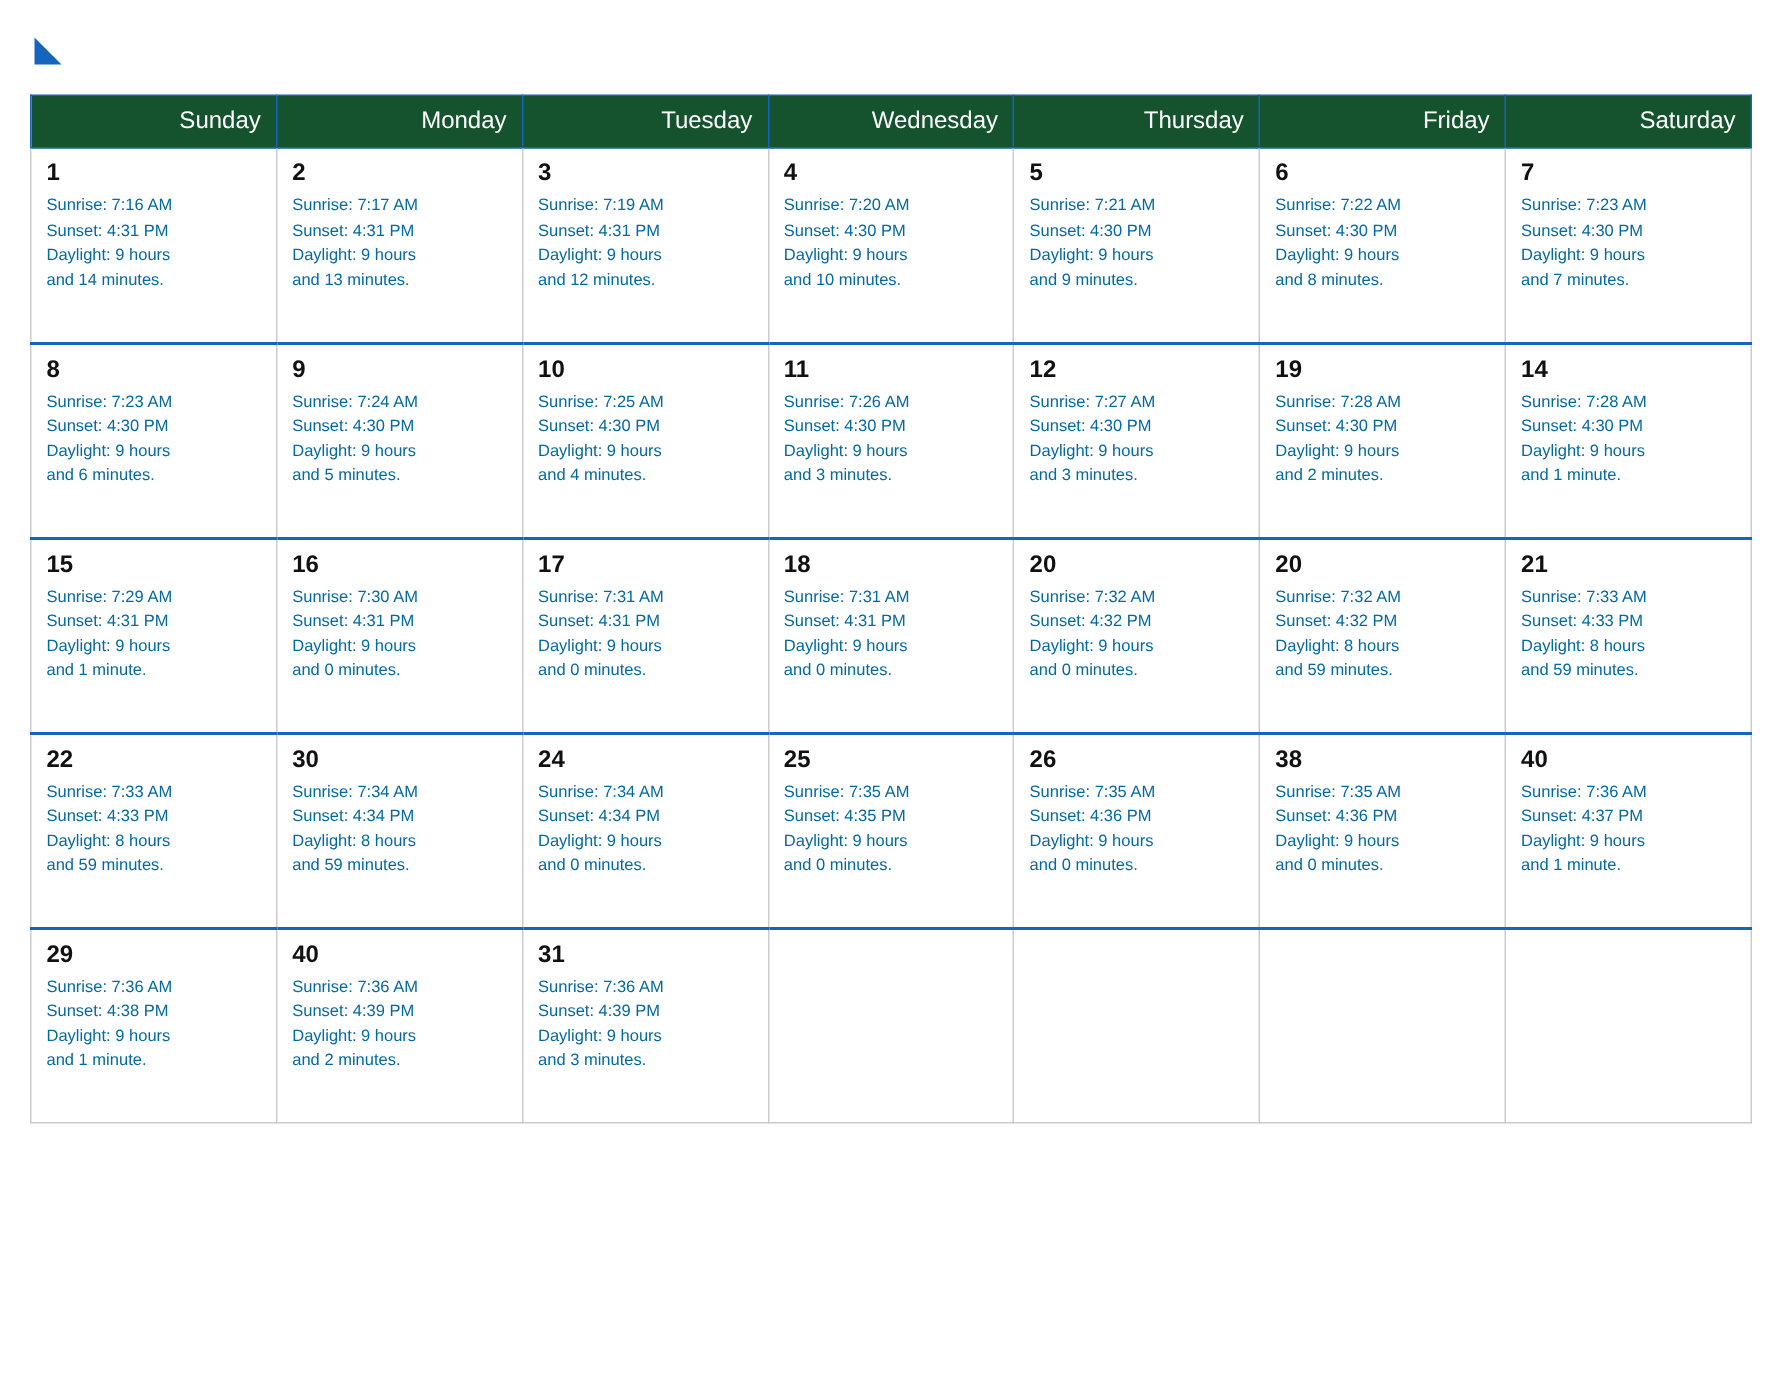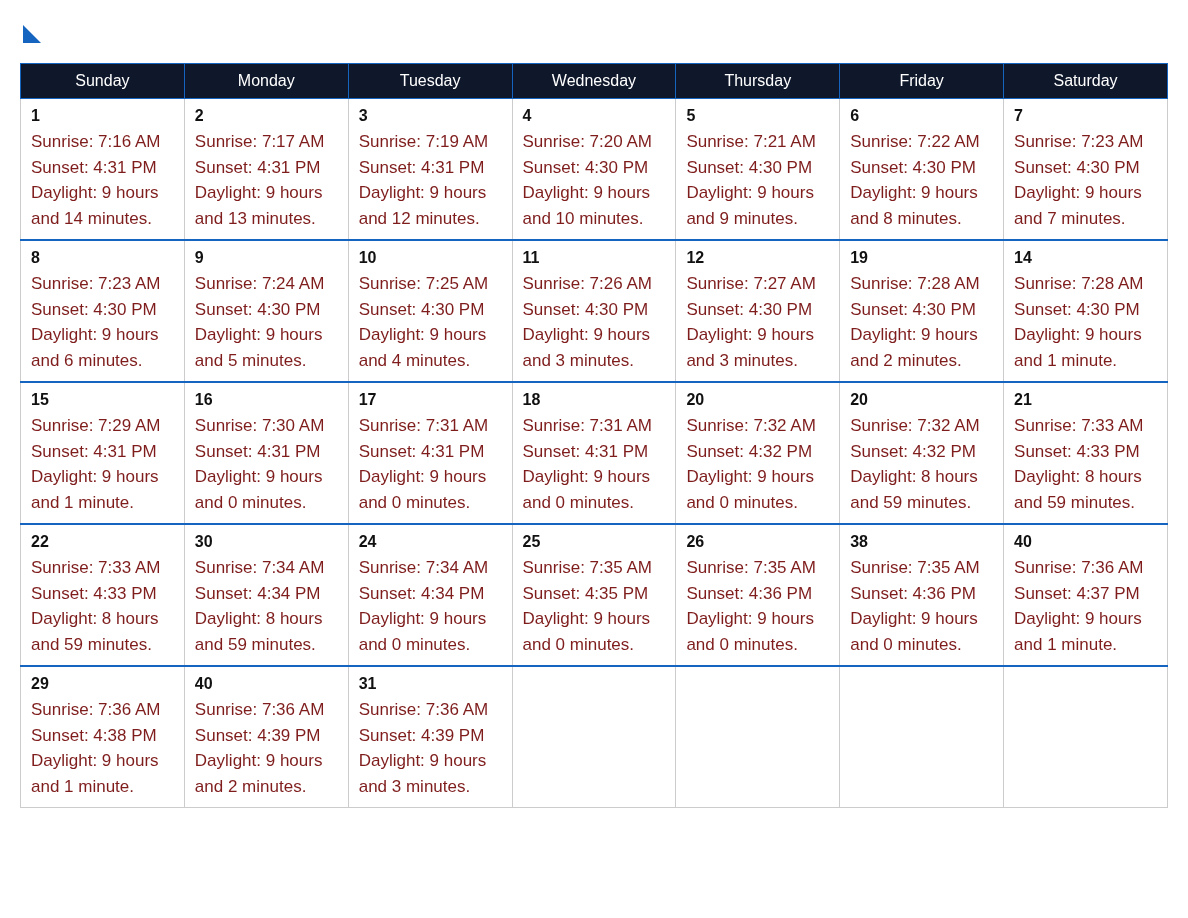--- a/index.html
+++ b/index.html
@@ -60,26 +60,26 @@
       font-size: 22px;
       color: #333;
       font-family: Georgia, serif;
     }
     table {
       width: 100%;
       border-collapse: collapse;
       table-layout: fixed;
     }
     thead tr th {
-      background-color: #0f172a;
+      background-color: #14532d;
       color: #fff;
       font-size: 16px;
       font-weight: normal;
       padding: 8px 10px;
-      text-align: center;
+      text-align: right;
       border: 1px solid #1565C0;
     }
     tbody tr td {
       border: 1px solid #ccc;
       vertical-align: top;
       padding: 8px 10px;
       font-size: 13px;
       color: #333;
       height: 130px;
     }
@@ -87,23 +87,23 @@
       border-bottom: 2px solid #1565C0;
     }
     .day-num {
       font-size: 16px;
       font-weight: bold;
       margin-bottom: 4px;
       display: block;
       color: #111;
     }
     .day-info {
-      font-size: 17px;
+      font-size: 11px;
       line-height: 1.5;
-      color: #7f1d1d;
+      color: #0369a1;
     }
     .empty-cell {
       background: #fff;
     }
     .logo-wrapper {
       display: flex;
       align-items: center;
     }
     .logo-text-wrapper {
       display: flex;

